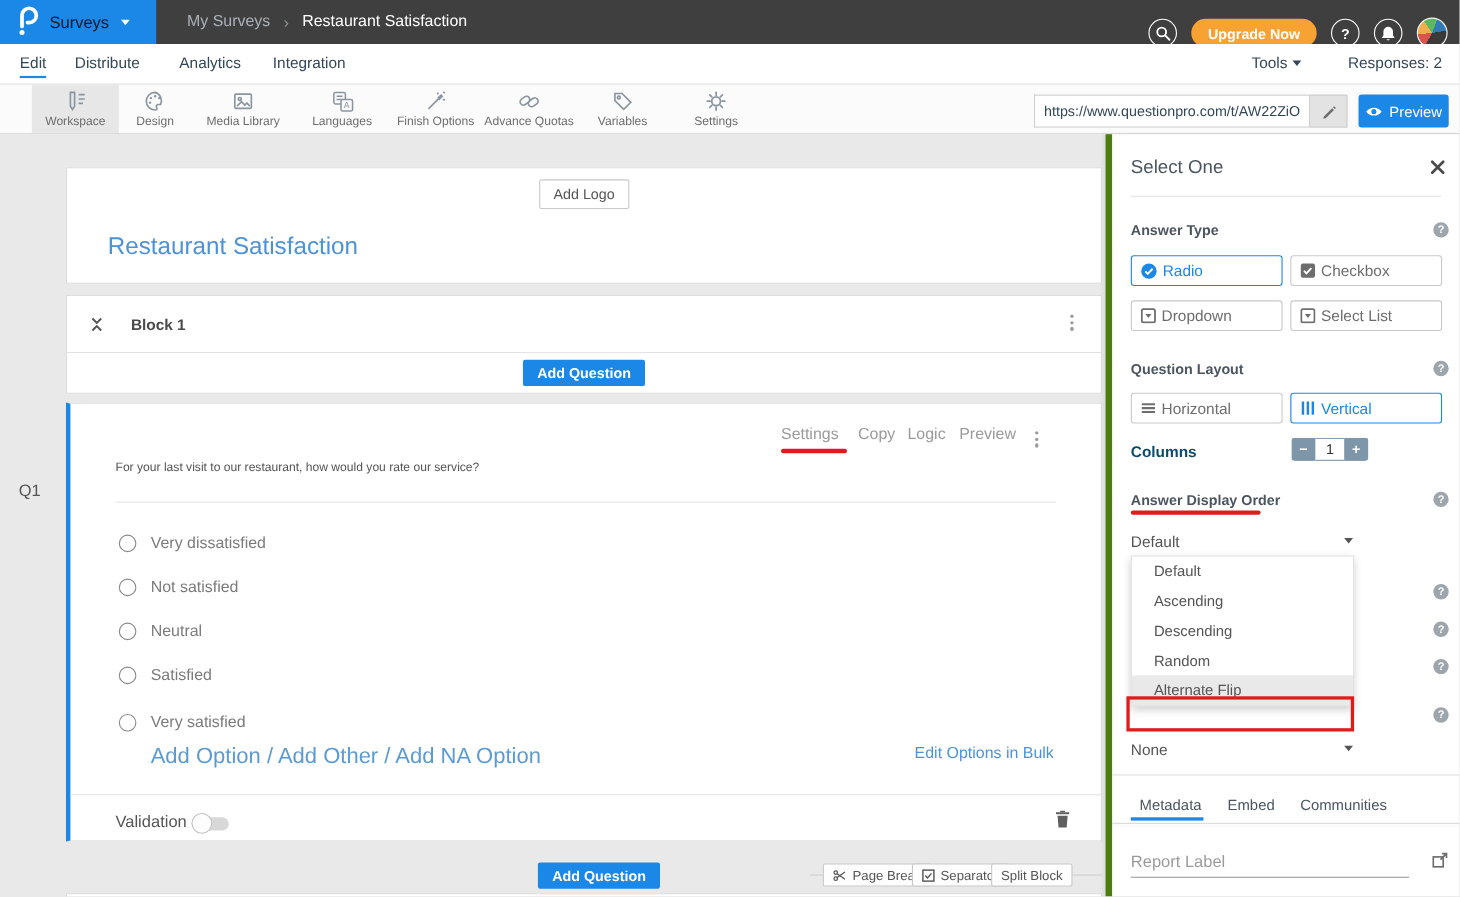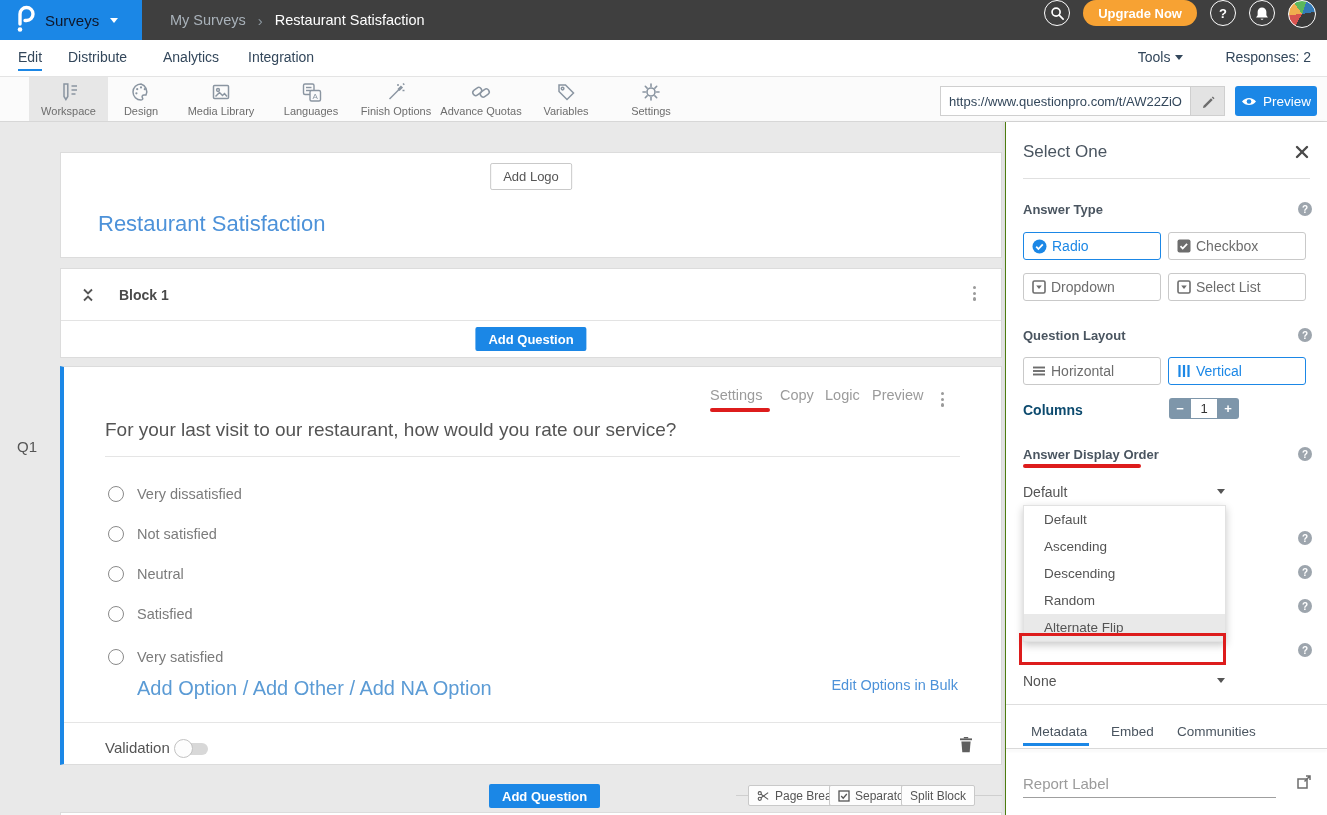--- a/index.html
+++ b/index.html
@@ -9,21 +9,21 @@
 
   
   .top-header { position:absolute; left:0; top:0; width:1327px; height:40px; background:#3f3f3f; }
   .brand { position:absolute; left:0; top:0; width:142px; height:40px; background:#1b87e6; display:flex; align-items:center; padding-left:16px; gap:9px; cursor:pointer; }
   .brand-label { color:#0f172a; font-size:15px; }
   .caret-white { width:0; height:0; border-left:4.5px solid transparent; border-right:4.5px solid transparent; border-top:5px solid #fff; margin-left:2px; }
   .breadcrumb { position:absolute; left:170px; top:0; height:40px; display:flex; align-items:center; gap:12px; }
   .crumb-parent { color:#a9b2ba; font-size:14.5px; cursor:pointer; }
   .crumb-sep { color:#8c979f; font-size:15px; }
   .crumb-current { color:#fff; font-size:14.5px; }
-  .hdr-right { position:absolute; right:11px; top:0; height:40px; display:flex; gap:13px; }
+  .hdr-right { position:absolute; right:11px; top:10px; height:40px; display:flex; align-items:center; gap:13px; }
   .ring-icon { width:26px; height:26px; border:1.6px solid #fff; border-radius:50%; display:flex; align-items:center; justify-content:center; cursor:pointer; color:#fff; font-weight:bold; font-size:13px; }
   .upgrade-btn { height:26px; padding:0 15px; background:#f7a233; border-radius:13px; color:#fff; font-size:13px; font-weight:bold; display:flex; align-items:center; cursor:pointer; border:none; }
   .avatar { width:28px; height:28px; border-radius:50%; border:1.6px solid #fff; cursor:pointer;
     background: conic-gradient(from 210deg, #d9534f 0deg 55deg, #f0ad4e 55deg 115deg, #5cb85c 115deg 170deg, #337ab7 170deg 230deg, #3a3a3a 230deg 360deg); }
 
   
   .nav-bar { position:absolute; left:0; top:40px; width:1327px; height:36px; background:#fff; }
   .nav-tab { position:absolute; top:9px; font-size:14px; color:#33475b; cursor:pointer; }
   .nav-tab.active { border-bottom:2px solid #1b87e6; padding-bottom:4px; }
   .nav-right { position:absolute; right:16px; top:9px; display:flex; gap:42px; align-items:center; }
@@ -57,41 +57,41 @@
   .kebab i { width:3.2px; height:3.2px; border-radius:50%; background:#9a9a9a; }
   .block-kebab { right:22px; top:14px; }
   .add-q-btn { background:#1b87e6; color:#fff; border:none; border-radius:2px; font-size:13px; font-weight:bold; height:24px; padding:0 13px; cursor:pointer; }
   .block-addq { position:absolute; left:50%; transform:translateX(-50%); top:58px; }
 
   .question-card { left:60px; top:244px; width:942px; height:399px; border-left:4px solid #1b87e6; }
   .q-tab { position:absolute; top:20px; font-size:14.5px; color:#9b9b9b; cursor:pointer; }
   .q-kebab { right:54px; top:22px; }
   .red-underline { position:absolute; background:#dd1c1c; border-radius:2px; height:4px; }
   .settings-underline { left:646px; top:41px; width:60px; }
-  .question-text { position:absolute; left:41px; top:52px; font-size:19px; color:#545454; cursor:text; }
+  .question-text { position:absolute; left:41px; top:52px; font-size:11px; color:#545454; cursor:text; }
   .q-divider { position:absolute; left:41px; right:41px; top:89px; border-top:1px solid #e5e5e5; }
   .opt-row { position:absolute; left:44px; display:flex; align-items:center; gap:13px; }
   .radio-circle { width:16px; height:16px; border:1.5px solid #8a8a8a; border-radius:50%; background:#fff; cursor:pointer; flex:none; }
   .opt-label { font-size:14.5px; color:#7b7b7b; cursor:text; }
   .opt-links { position:absolute; left:73px; top:310px; font-size:20px; color:#5b9bd5; }
   .opt-links span { cursor:pointer; }
   .bulk-link { position:absolute; right:43px; top:310px; font-size:14.5px; color:#4d92d9; cursor:pointer; }
   .q-divider2 { position:absolute; left:0; right:0; top:355px; border-top:1px solid #e5e5e5; }
   .validation-label { position:absolute; left:41px; top:372px; font-size:15px; color:#545454; }
   .toggle { position:absolute; left:112px; top:376px; width:32px; height:12px; background:#d8d8d8; border-radius:7px; cursor:pointer; }
   .toggle .knob { position:absolute; left:-2px; top:-4px; width:19px; height:19px; background:#fdfdfd; border:1px solid #c2c2c2; border-radius:50%; }
   .trash-btn { position:absolute; right:27px; top:368px; cursor:pointer; }
 
   .footer-addq { position:absolute; left:489px; top:662px; }
   .footer-line { position:absolute; left:736px; top:673px; width:266px; border-top:1px solid #cfcfcf; }
   .mini-btn { position:absolute; top:663px; height:21px; background:#fdfdfd; border:1px solid #c9c9c9; border-radius:2px; font-size:12px; color:#555; display:flex; align-items:center; gap:5px; padding:0 8px; cursor:pointer; }
   .next-strip { position:absolute; left:60px; top:690px; width:942px; height:3px; background:#fff; border:1px solid #dcdcdc; border-bottom:none; }
 
   
-  .panel { position:absolute; left:1005px; top:122px; width:322px; height:693px; background:#fff; border-left:1px solid #4d7c0f; box-shadow:-2px 0 4px rgba(0,0,0,0.06); }
+  .panel { position:absolute; left:1005px; top:122px; width:322px; height:693px; background:#fff; border-left:6px solid #4d7c0f; box-shadow:-2px 0 4px rgba(0,0,0,0.06); }
   .panel-title { position:absolute; left:17px; top:20px; font-size:17px; color:#4a5560; }
   .panel-close { position:absolute; left:289px; top:23px; cursor:pointer; }
   .p-divider { position:absolute; left:17px; right:17px; top:56px; border-top:1px solid #e0e0e0; }
   .p-label { position:absolute; left:17px; font-size:13px; font-weight:bold; color:#4a5560; }
   .help-dot { position:absolute; width:14px; height:14px; border-radius:50%; background:#9da5ad; color:#fff; font-size:10px; font-weight:bold; display:flex; align-items:center; justify-content:center; cursor:pointer; }
   .type-btn { position:absolute; width:138px; height:28px; border:1px solid #c9c9c9; border-radius:3px; background:#fff; display:flex; align-items:center; gap:5px; padding:0 8px; font-size:14px; color:#6d6d6d; cursor:pointer; }
   .type-btn.selected { border:1px solid #1b87e6; color:#1b87e6; }
   .columns-label { position:absolute; left:17px; top:280px; font-size:14px; color:#0c4a6e; font-weight:bold; }
   .stepper { position:absolute; left:163px; top:276px; height:21px; display:flex; border-radius:3px; overflow:hidden; }
   .step-btn { width:22px; height:21px; background:#7e96aa; color:#fff; font-size:13px; font-weight:bold; display:flex; align-items:center; justify-content:center; cursor:pointer; }

